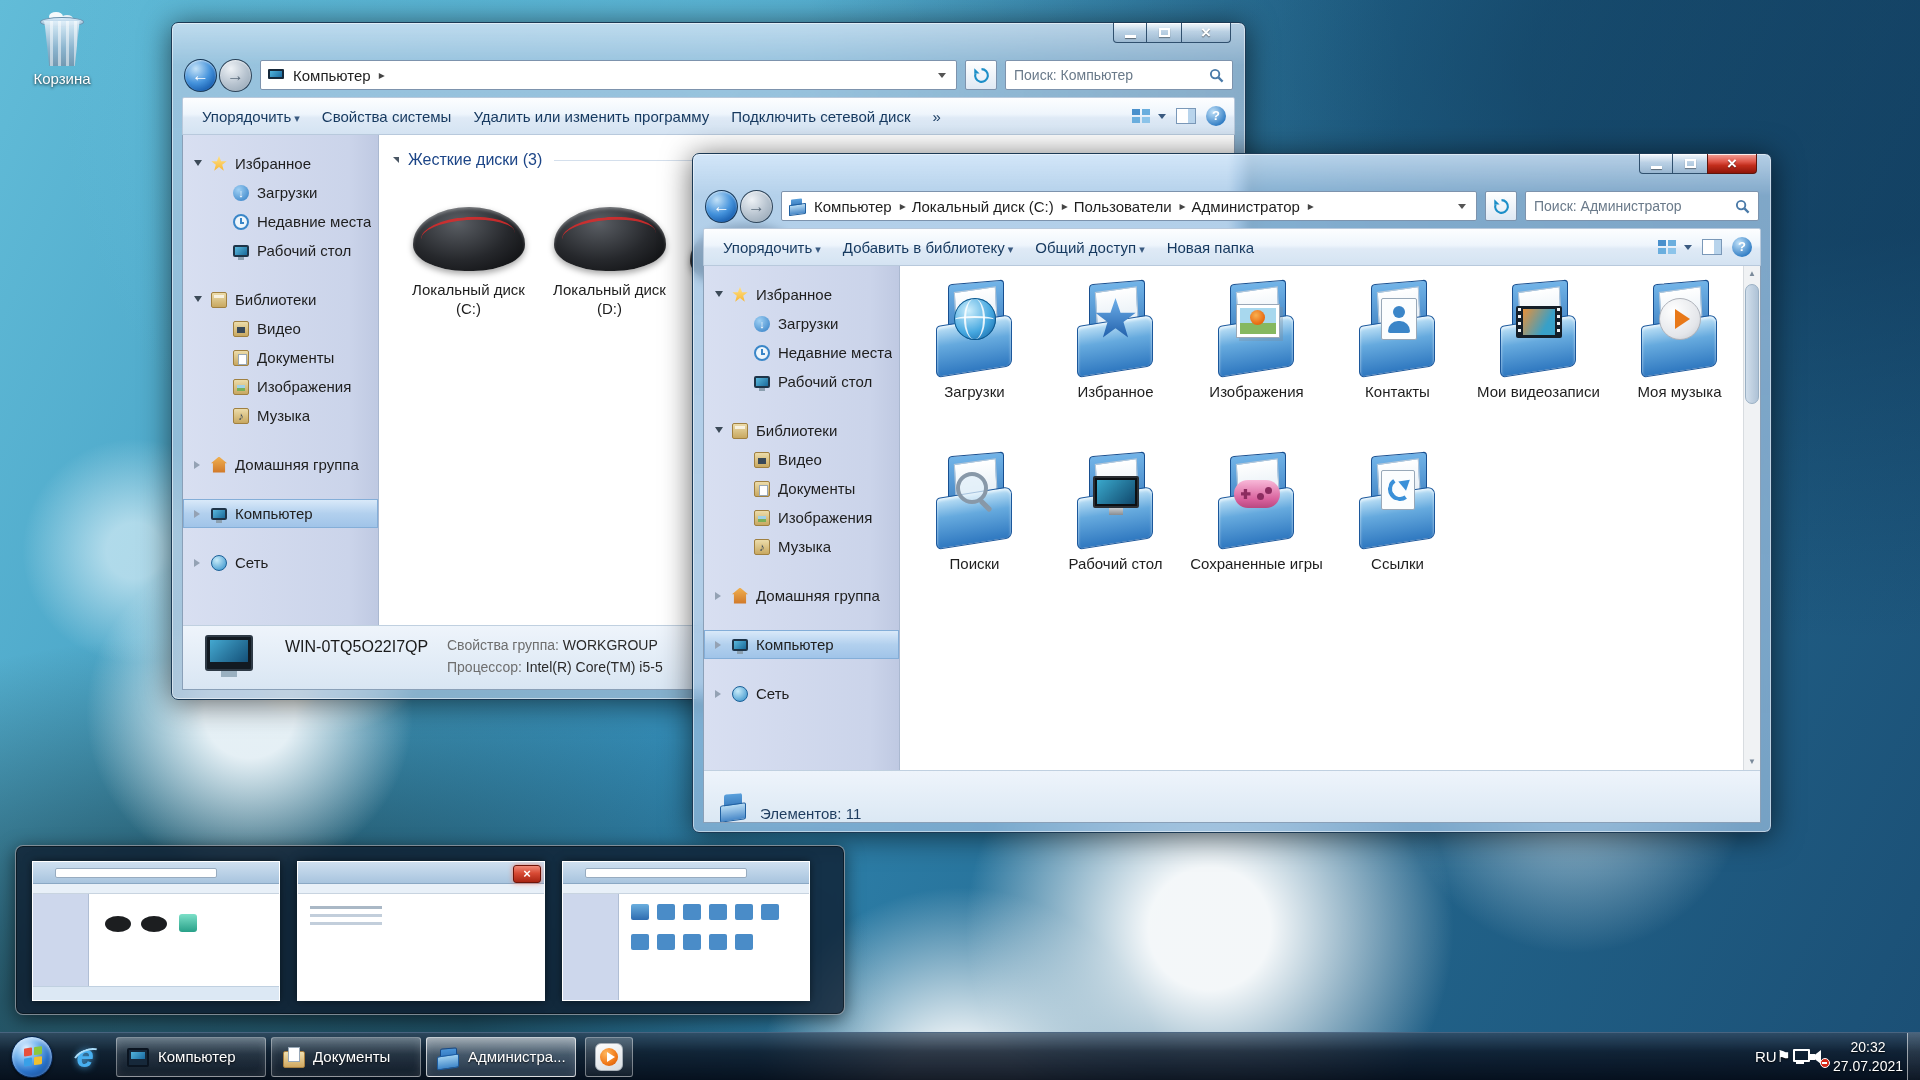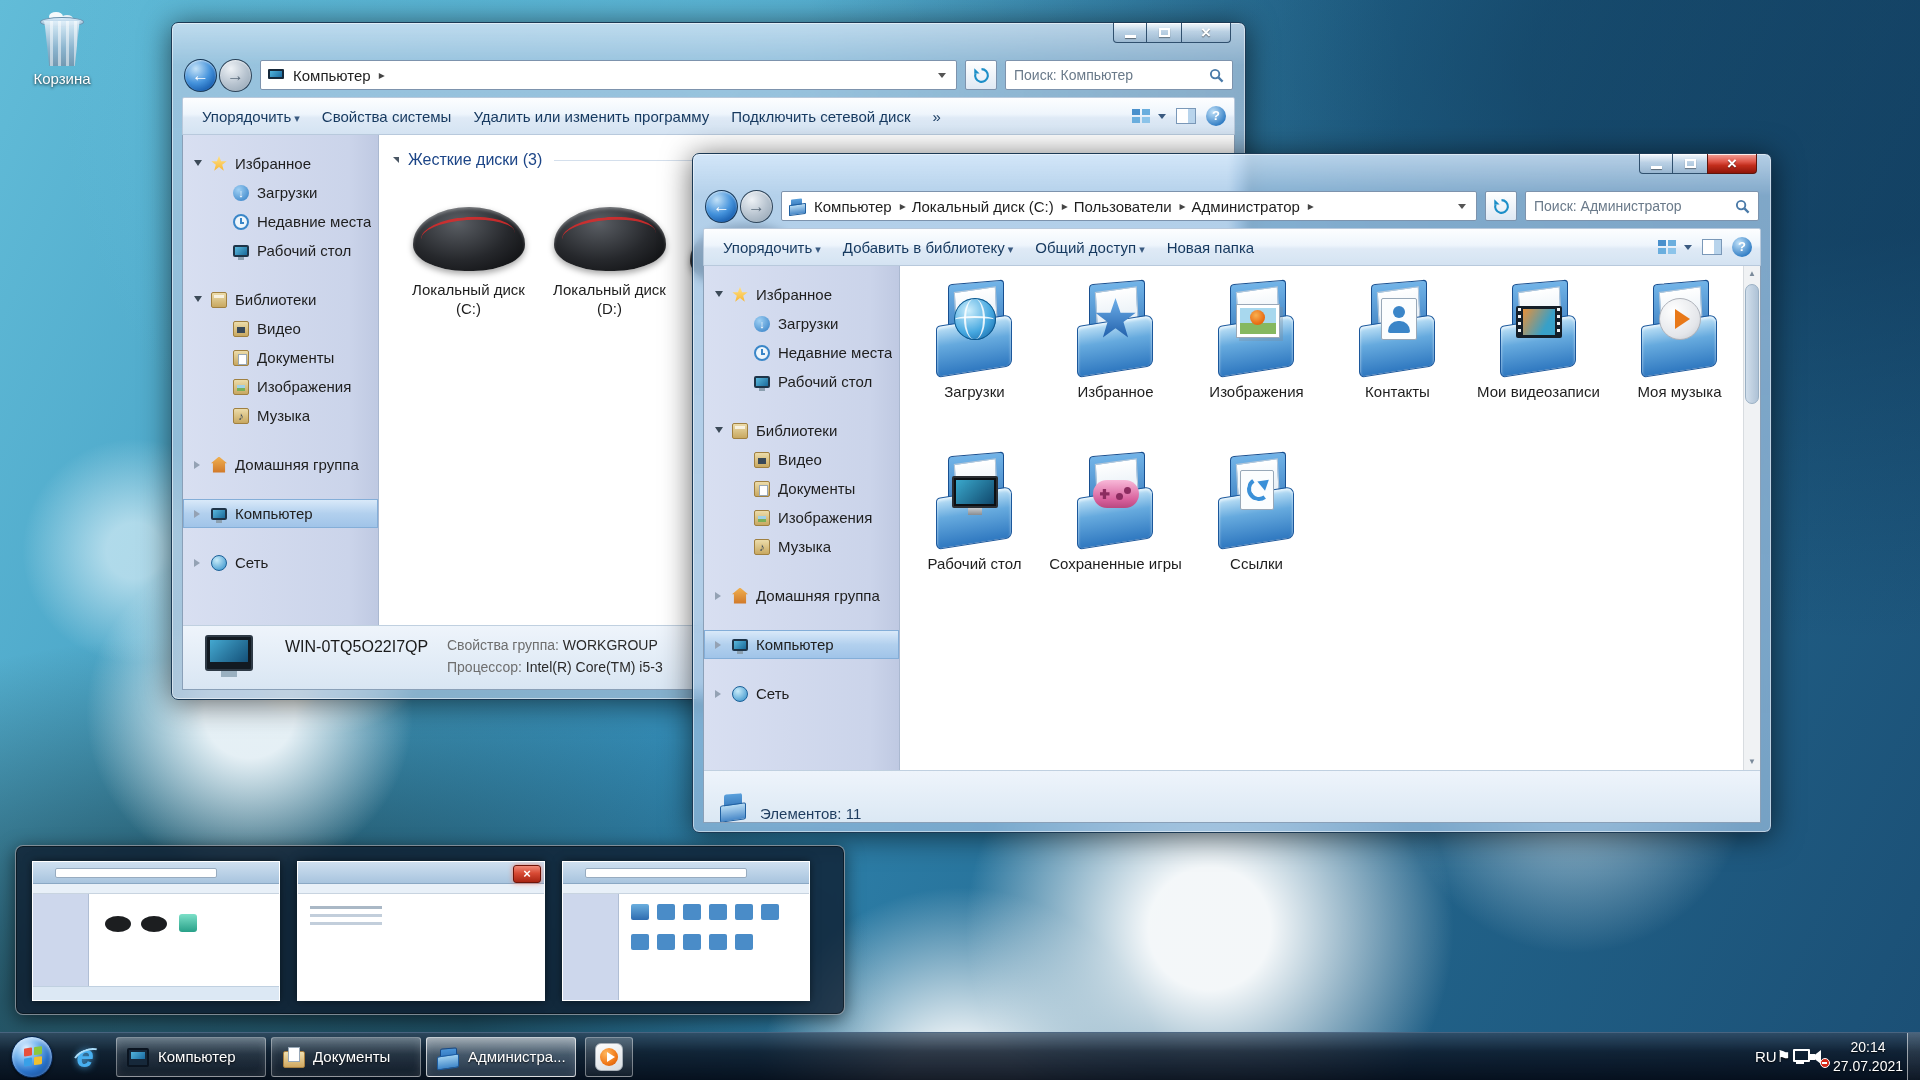--- a/index.html
+++ b/index.html
@@ -478,21 +478,21 @@
         </div>
         <div class="drive-ico drive-partial"></div>
       </div>
       <div class="details">
         <div class="d-icon">
             <b class="d-stand"></b>
           </div>
         <div class="d-name">WIN-0TQ5O22I7QP</div>
         <div class="d-kv">
           <div><span class="d-label">Свойства группа:</span> <span class="d-val">WORKGROUP</span></div>
-          <div><span class="d-label">Процессор:</span> <span class="d-val">Intel(R) Core(TM) i5-3</span></div>
+          <div><span class="d-label">Процессор:</span> <span class="d-val">Intel(R) Core(TM) i5-5</span></div>
         </div>
       </div>
     </div>
   </div>
 
   <div class="window win2">
     <div class="caption-btns">
       <div class="cap min">
           <span class="glyph-min"></span>
         </div>
@@ -674,20 +674,28 @@
 
           <div class="folder-item">
             <div class="folder-ico">
               <div class="f-back"></div>
               <div class="f-front"></div>
               <span class="badge b-music"></span>
             </div>
             <div class="folder-label">Моя музыка</div>
           </div>
 
+          <div class="folder-item">
+            <div class="folder-ico">
+              <div class="f-back"></div>
+              <div class="f-front"></div>
+              <span class="badge b-search"></span>
+            </div>
+            <div class="folder-label">Поиски</div>
+          </div>
 
           <div class="folder-item">
             <div class="folder-ico">
               <div class="f-back"></div>
               <div class="f-front"></div>
               <span class="badge b-desktop"></span>
             </div>
             <div class="folder-label">Рабочий стол</div>
           </div>
 
@@ -780,20 +788,20 @@
       <span class="media-ico"></span>
     </div>
     <div class="tray">
       <span class="lang">RU</span>
       <span class="tray-flag"></span>
       <span class="net"></span>
       <span class="vol">
           <span class="vol-badge"></span>
         </span>
       <div class="clock">
-        <div>20:14</div>
+        <div>20:32</div>
         <div>27.07.2021</div>
       </div>
       <div class="showdesk"></div>
     </div>
   </div>
 
 </div>
 
 </body></html>

